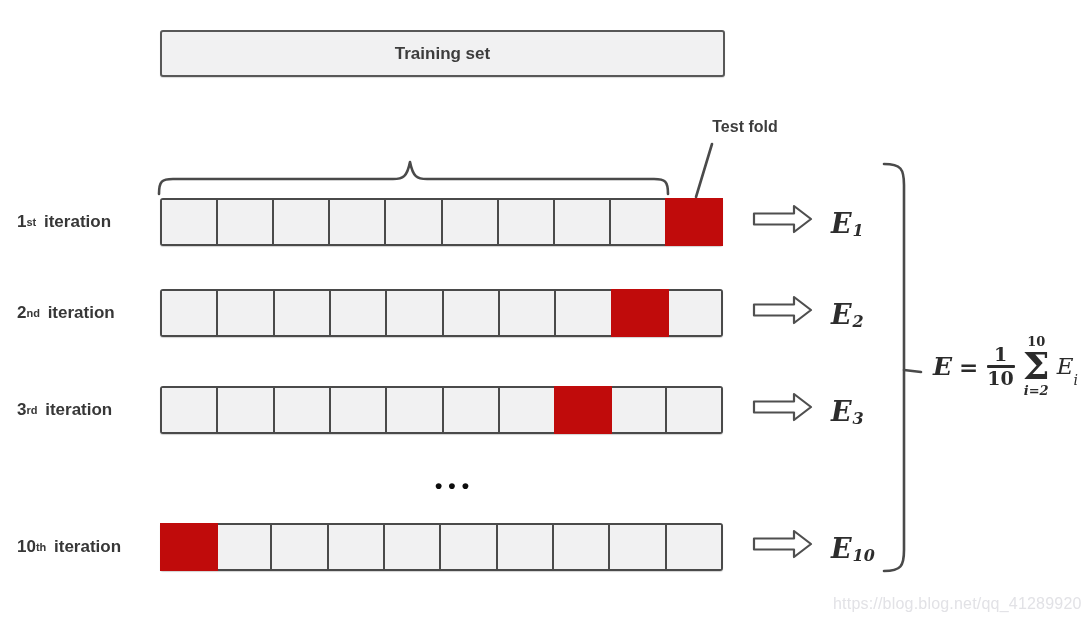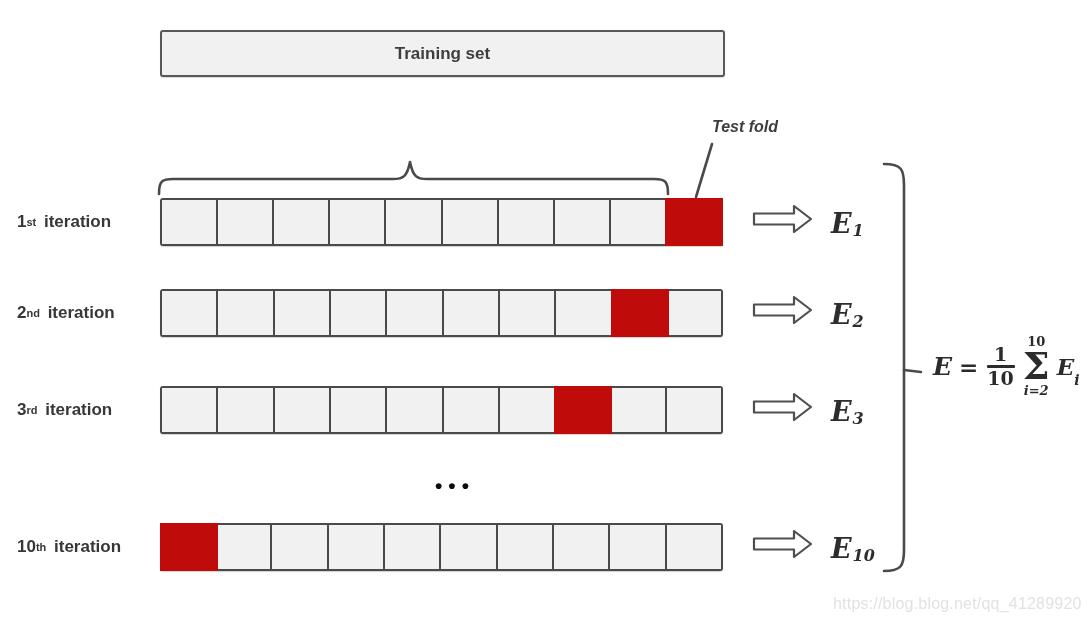--- a/index.html
+++ b/index.html
@@ -19,21 +19,21 @@
     margin-top:12px;
   }
 
   
   .training-folds-label{
     left:330px;top:119px;width:165px;text-align:center;
     font-size:16px;font-weight:600;color:#3d3d3d;
   }
   .test-fold-label{
     left:695px;top:118px;width:100px;text-align:center;
-    font-size:16px;font-weight:600;color:#3d3d3d;font-style:italic;
+    font-size:16px;font-weight:600;color:#3d3d3d;
   }
 
   
   .row{left:0;width:1090px;height:48px;}
   .row-label{
     position:absolute;left:17px;top:0;width:140px;height:48px;
     display:flex;align-items:center;
     font-size:17px;font-weight:600;color:#373737;
   }
   .row-label sup{font-size:11px;line-height:0;margin-right:3px;}
@@ -67,21 +67,21 @@
   }
   .f-lhs{font-style:italic;font-weight:bold;font-size:25px;}
   .f-eq{font-weight:bold;font-size:23px;}
   .f-frac{display:flex;flex-direction:column;align-items:center;line-height:1;}
   .f-num,.f-den{font-weight:bold;font-size:19px;padding:1px 2px;}
   .f-bar{width:28px;height:3px;background:#2b2b2b;border-radius:1px;}
   .f-sigma-block{display:flex;flex-direction:column;align-items:center;line-height:1;}
   .f-upper,.f-lower{font-weight:bold;font-size:13px;}
   .f-lower{font-style:italic;}
   .f-sigma{font-weight:bold;font-size:38px;line-height:0.95;}
-  .f-term{font-style:italic;font-weight:bold;font-size:23px;}
+  .f-term{font-style:italic;font-weight:normal;font-size:23px;}
   .f-term sub{font-size:14px;line-height:0;position:relative;top:5px;}
 
   
   .watermark{
     left:833px;top:595px;width:257px;
     font-size:16px;color:#e2e2e6;letter-spacing:0.2px;white-space:nowrap;
   }
 
   svg{display:block;}
 </style>

